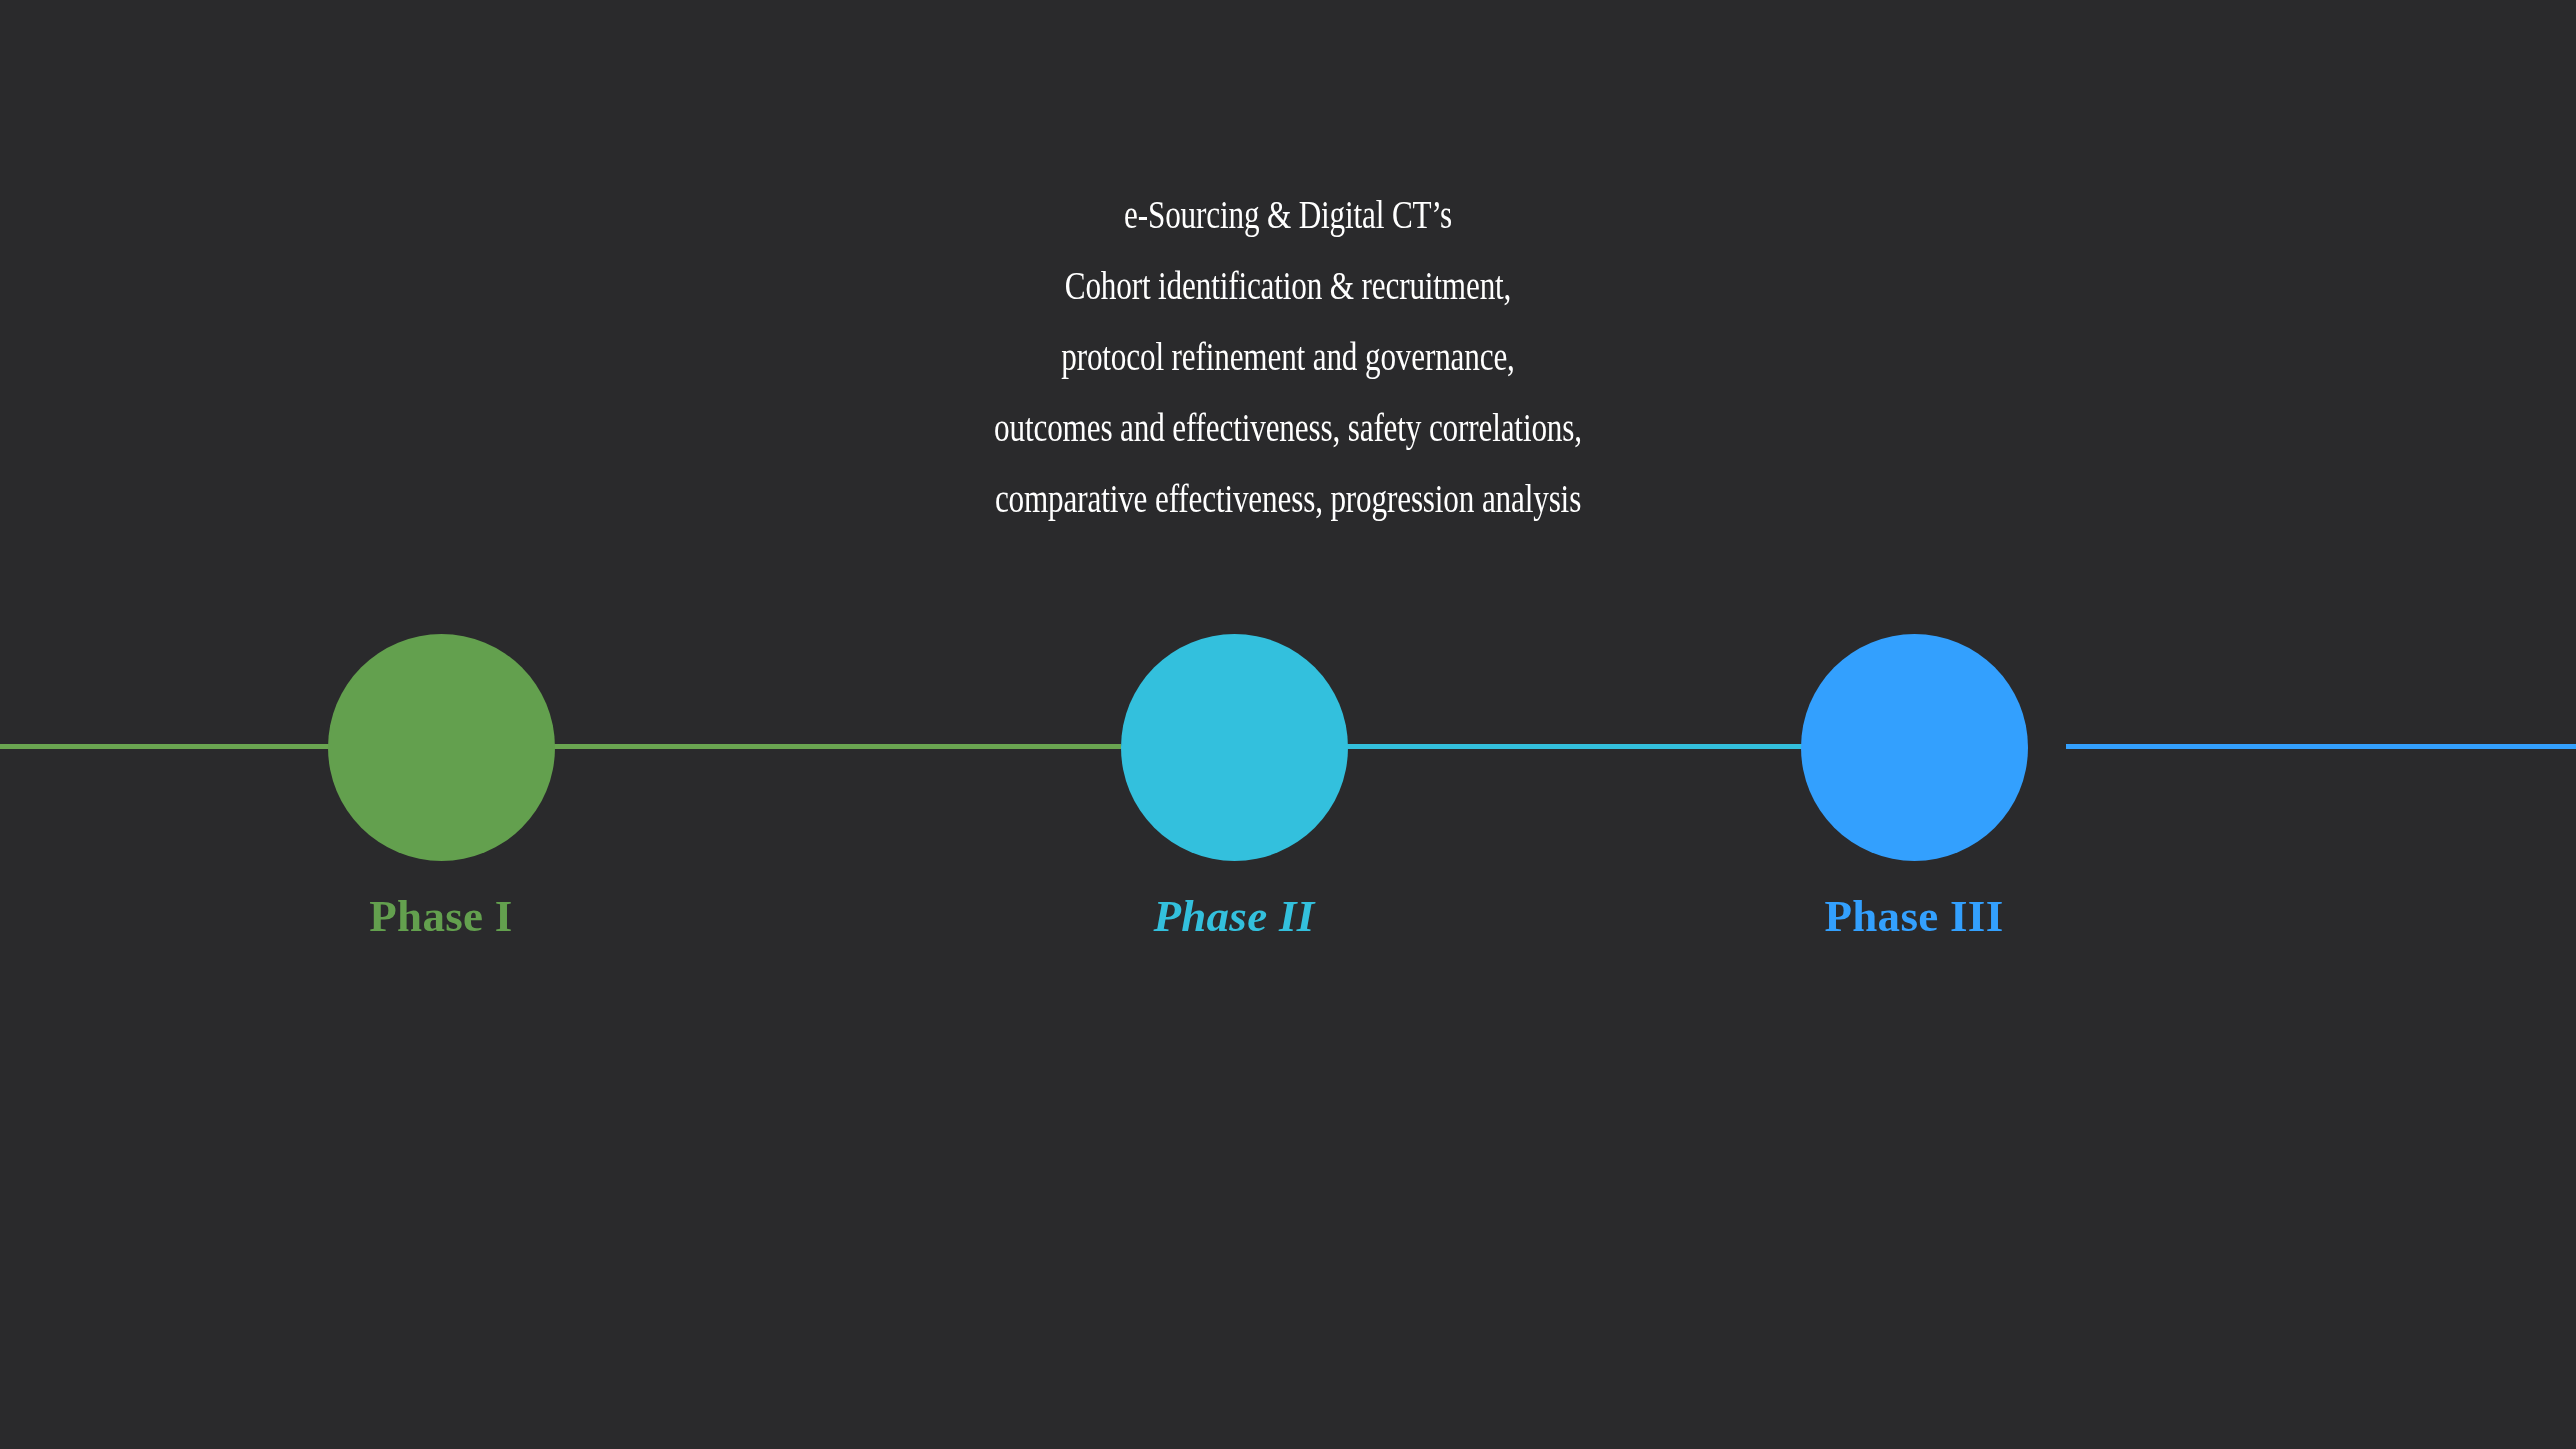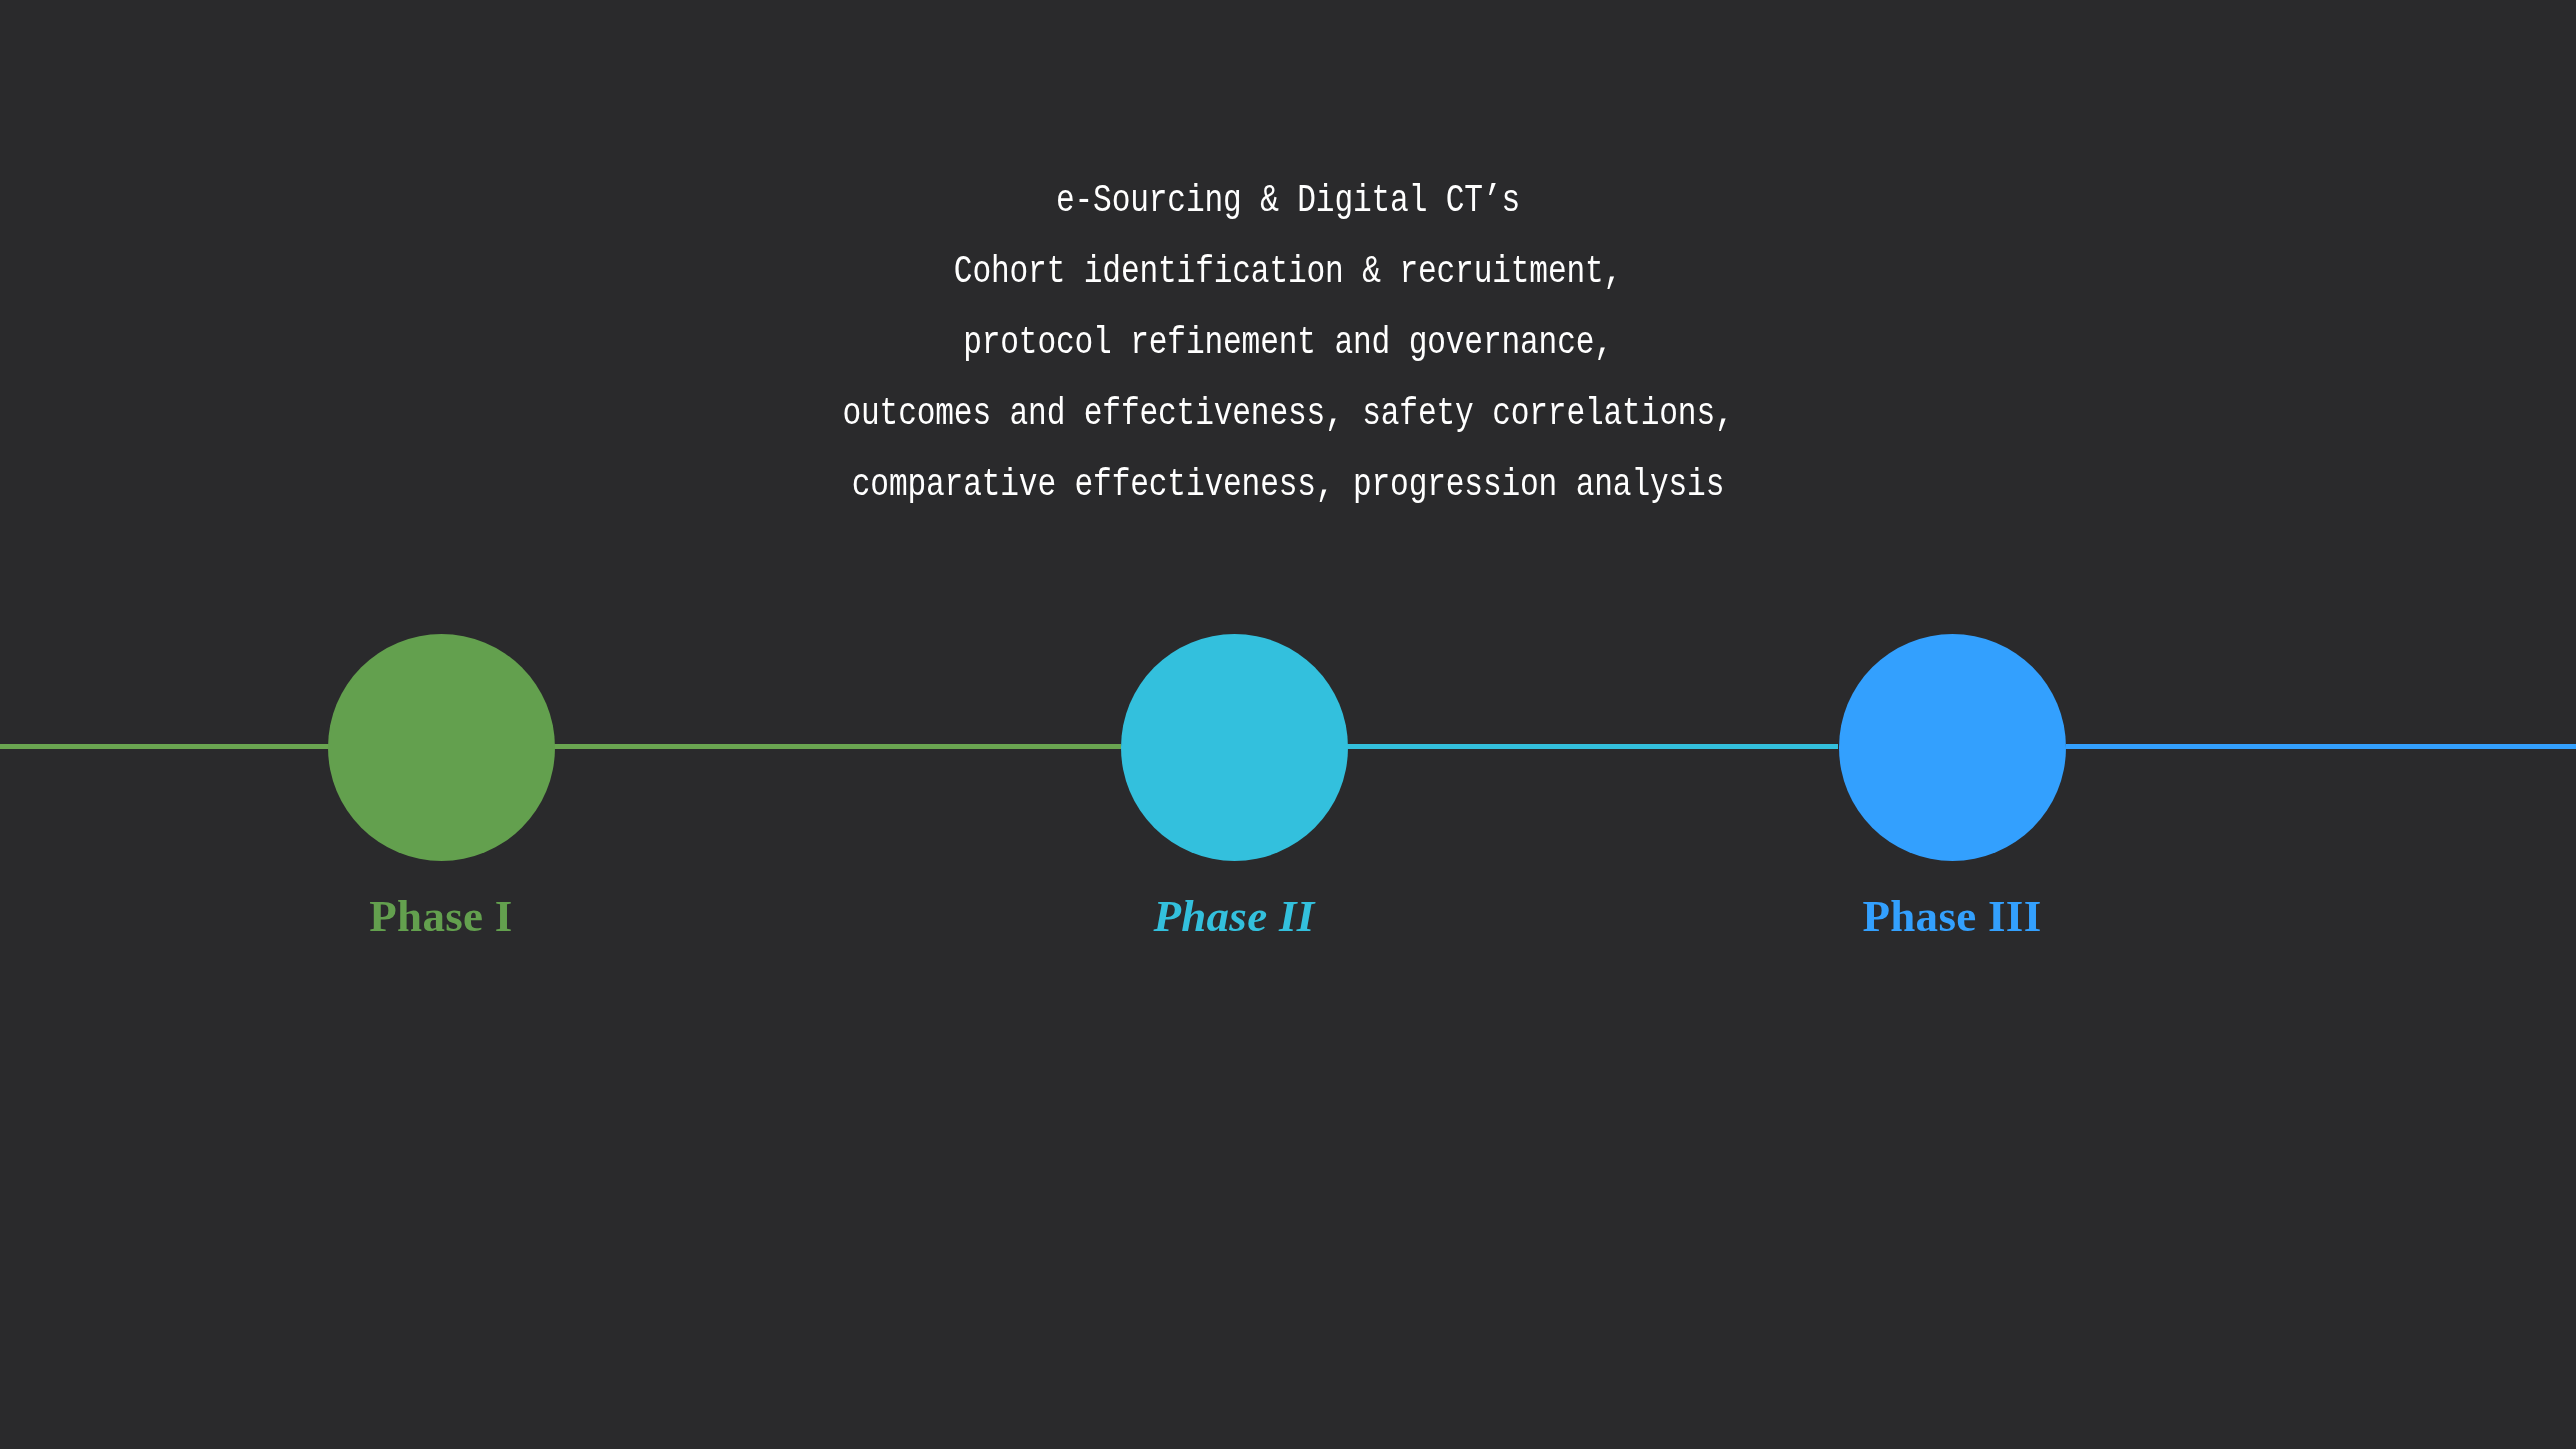--- a/index.html
+++ b/index.html
@@ -18,25 +18,25 @@
     position: relative;
     width: 2576px;
     height: 1449px;
     background: #2a2a2c;
   }
 
   
   #description {
     position: absolute;
     left: 0;
-    top: 166px;
+    top: 179px;
     width: 2576px;
     text-align: center;
     color: #ffffff;
-    font-family: Liberation Mono, monospace;
+    font-family: Liberation Serif, serif;
     font-stretch: condensed;
     font-size: 39px;
     line-height: 71px;
     font-weight: 400;
     letter-spacing: -0.2px;
     -webkit-font-smoothing: antialiased;
   }
   #description .desc-line {
     display: block;
     transform: scaleX(0.80);
@@ -107,21 +107,21 @@
     <div class="phase-node" id="node-0" style="left: 328px; width: 227px; height: 227px;">
       <div class="phase-dot" id="dot-0" style="width: 227px; height: 227px; background: rgb(99, 160, 78);"></div>
       <div class="phase-label" id="lbl-0" style="color: rgb(99, 160, 78);">Phase I</div>
     </div>
 
     <div class="phase-node" id="node-1" style="left: 1121px; width: 227px; height: 227px;">
       <div class="phase-dot" id="dot-1" style="width: 227px; height: 227px; background: rgb(51, 192, 221);"></div>
       <div class="phase-label" id="lbl-1" style="color: rgb(51, 192, 221); font-style: italic;">Phase II</div>
     </div>
 
-    <div class="phase-node" id="node-2" style="left: 1839px; width: 227px; height: 227px;">
+    <div class="phase-node" id="node-2" style="left: 1801px; width: 227px; height: 227px;">
       <div class="phase-dot" id="dot-2" style="width: 227px; height: 227px; background: rgb(51, 160, 254);"></div>
       <div class="phase-label" id="lbl-2" style="color: rgb(51, 160, 254);">Phase III</div>
     </div>
 
   </div>
 
 </div>
 
 
 </body></html>

